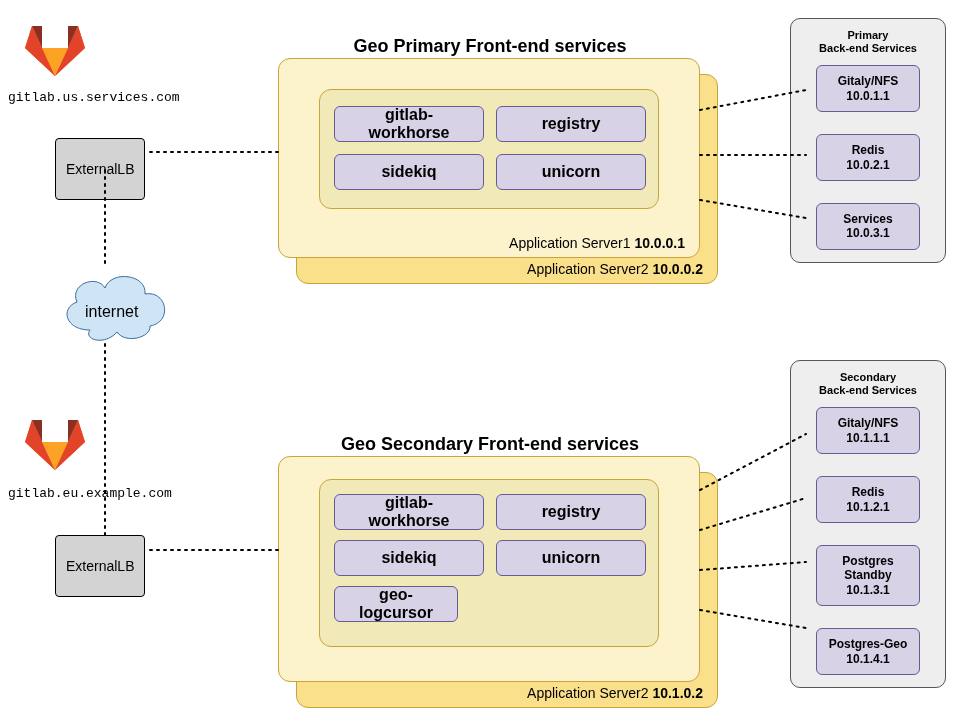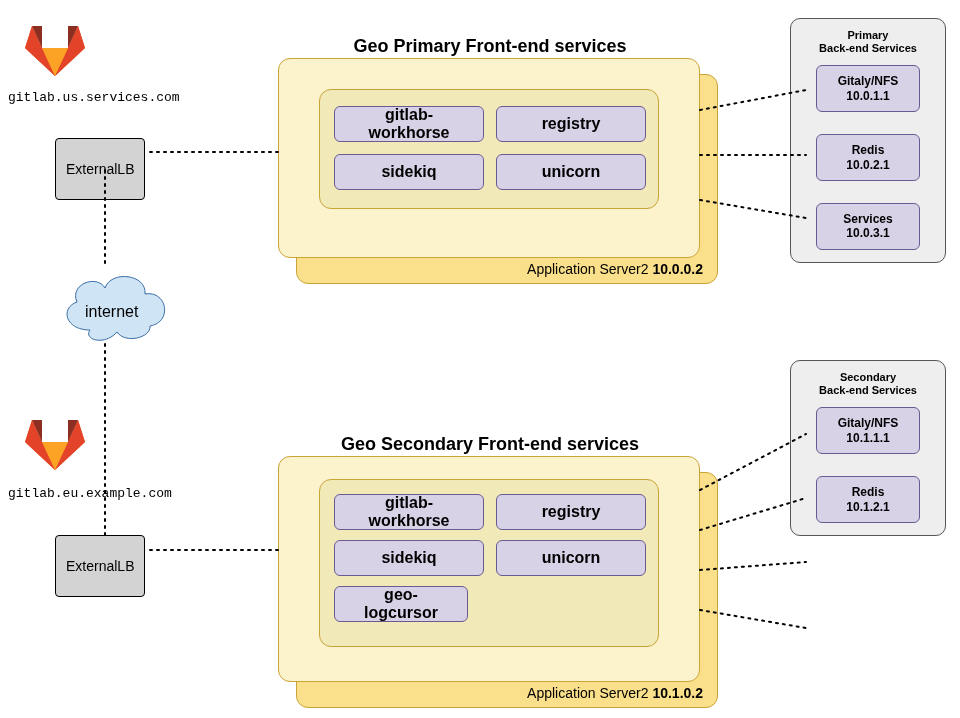--- a/index.html
+++ b/index.html
@@ -42,20 +42,23 @@
     <span>Application Server2</span> <b>10.0.0.2</b>
   </div>
 </div>
 <div class="abs app-card-front" style="left:278px;top:58px;width:422px;height:200px;">
   <div class="inner-group" style="left:40px;top:30px;width:340px;height:120px;">
     <div class="service-box abs" style="left:14px;top:16px;width:150px;height:36px;">gitlab-workhorse</div>
     <div class="service-box abs" style="left:176px;top:16px;width:150px;height:36px;">registry</div>
     <div class="service-box abs" style="left:14px;top:64px;width:150px;height:36px;">sidekiq</div>
     <div class="service-box abs" style="left:176px;top:64px;width:150px;height:36px;">unicorn</div>
   </div>
+  <div class="app-label">
+    <span>Application Server1</span> <b>10.0.0.1</b>
+  </div>
 </div>
 
 <div class="abs backend-panel" style="left:790px;top:18px;width:156px;">
   <div class="backend-title">
     <span>Primary</span><br><span>Back-end Services</span>
   </div>
   <div class="be-box">
     <span>Gitaly/NFS</span><br><span>10.0.1.1</span>
   </div>
   <div class="be-box">
@@ -90,33 +93,39 @@
   <div class="app-label">
     <span>Application Server2</span> <b>10.1.0.2</b>
   </div>
 </div>
 <div class="abs app-card-front" style="left:278px;top:456px;width:422px;height:226px;">
   <div class="inner-group" style="left:40px;top:22px;width:340px;height:168px;">
     <div class="service-box abs" style="left:14px;top:14px;width:150px;height:36px;">gitlab-workhorse</div>
     <div class="service-box abs" style="left:176px;top:14px;width:150px;height:36px;">registry</div>
     <div class="service-box abs" style="left:14px;top:60px;width:150px;height:36px;">sidekiq</div>
     <div class="service-box abs" style="left:176px;top:60px;width:150px;height:36px;">unicorn</div>
-    <div class="service-box abs" style="left:14px;top:106px;width:134px;height:36px;">geo-logcursor</div>
+    <div class="service-box abs" style="left:14px;top:106px;width:124px;height:36px;">geo-logcursor</div>
   </div>
 </div>
 
 <div class="abs backend-panel" style="left:790px;top:360px;width:156px;">
   <div class="backend-title">
     <span>Secondary</span><br><span>Back-end Services</span>
   </div>
   <div class="be-box">
     <span>Gitaly/NFS</span><br><span>10.1.1.1</span>
   </div>
   <div class="be-box">
     <span>Redis</span><br><span>10.1.2.1</span>
+  </div>
+  <div class="be-box">
+    <span>Postgres Standby</span><br><span>10.1.3.1</span>
+  </div>
+  <div class="be-box">
+    <span>Postgres-Geo</span><br><span>10.1.4.1</span>
   </div>
 </div>
 
 <svg class="overlay" width="960" height="718">
   <g stroke="#000" stroke-width="2" stroke-dasharray="2 5" stroke-linecap="round" fill="none">
 
     <line x1="150" y1="152" x2="278" y2="152"></line>
 
     <line x1="105" y1="170" x2="105" y2="268"></line>
 

